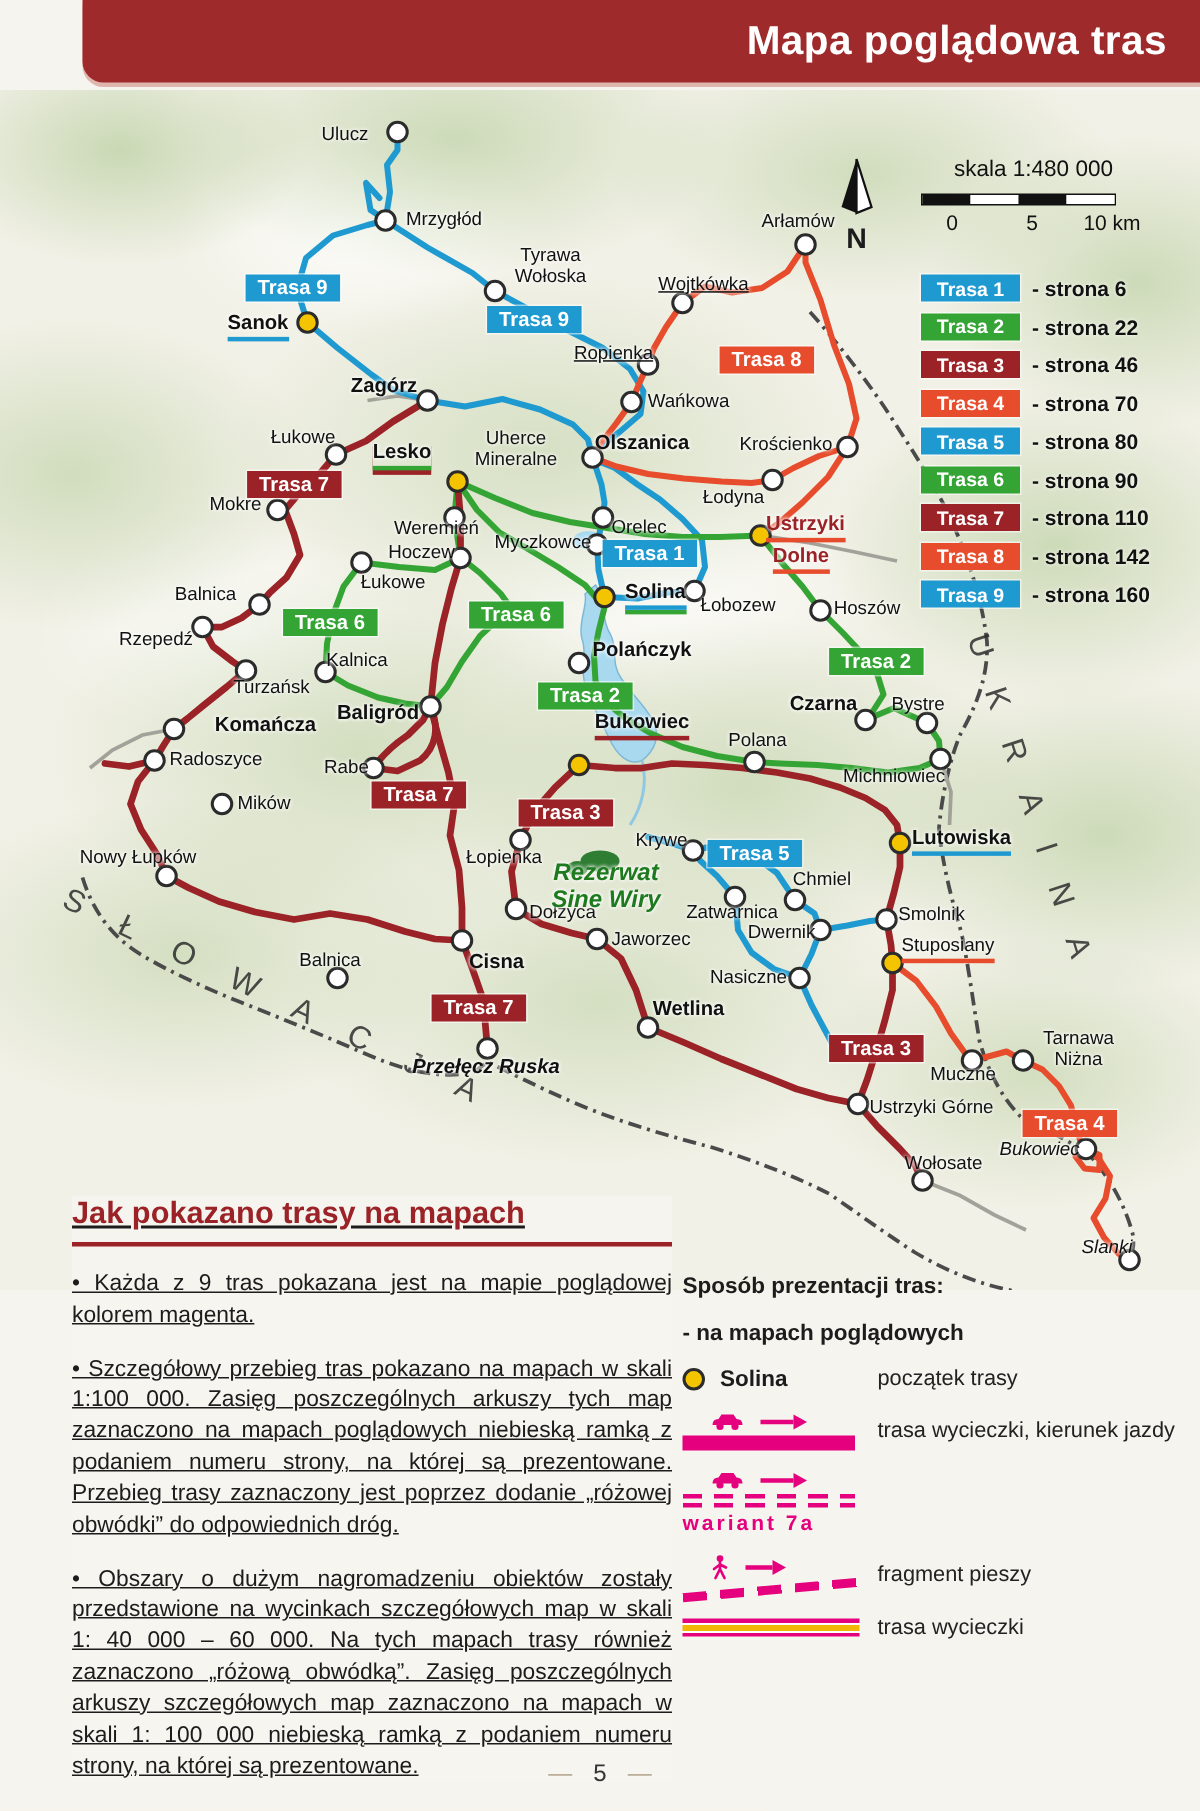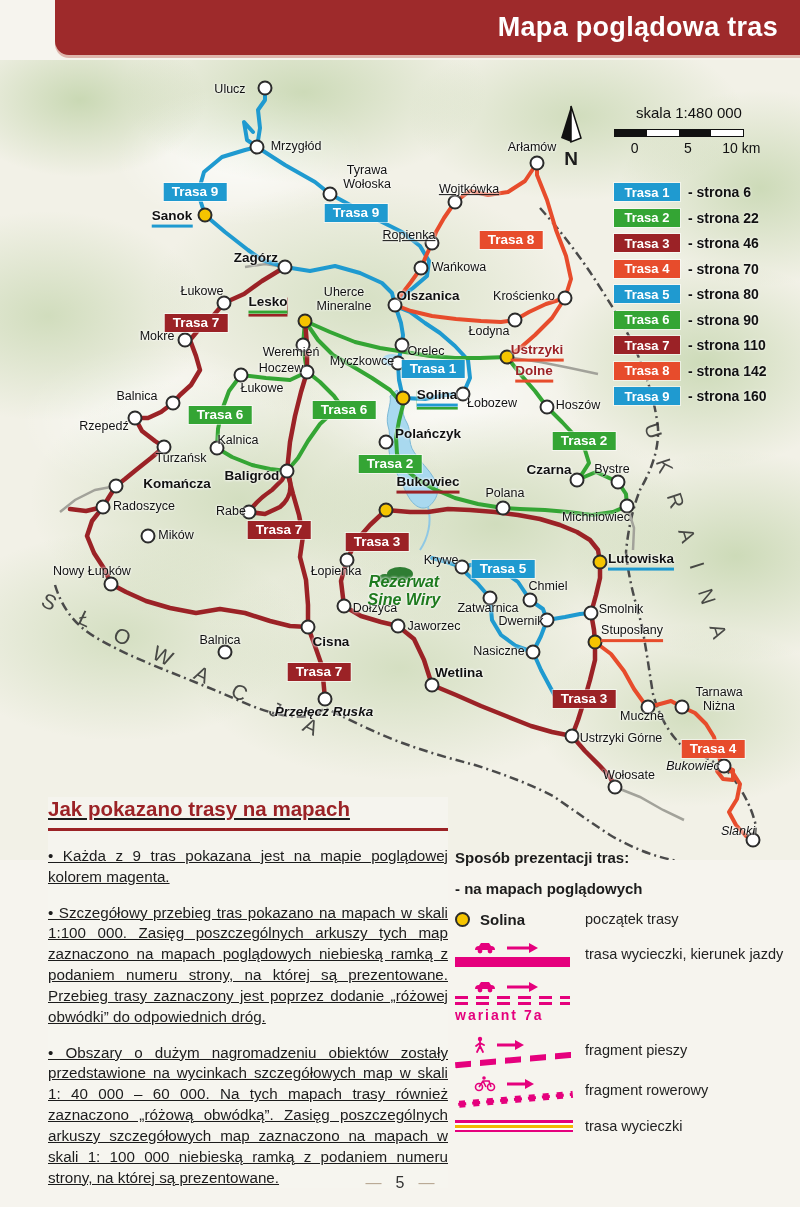--- a/index.html
+++ b/index.html
@@ -479,38 +479,20 @@
         <svg width="30" height="12" viewBox="0 0 30 12">
           <line x1="2" y1="6" x2="20" y2="6" stroke="var(--magenta)" stroke-width="3"></line>
           <polygon points="20,1 29,6 20,11" fill="var(--magenta)"></polygon>
         </svg>
       </div>
       <div class="walkline"></div>
     </div>
     <div class="lg-desc">fragment pieszy</div>
   </div>
 
-  <div class="lg-row">
-    <div class="lg-sym">
-      <div class="lg-cararrow">
-        <svg width="24" height="16" viewBox="0 0 24 16">
-          <circle cx="6" cy="11" r="3.5" fill="none" stroke="var(--magenta)" stroke-width="1.6"></circle>
-          <circle cx="18" cy="11" r="3.5" fill="none" stroke="var(--magenta)" stroke-width="1.6"></circle>
-          <path d="M6,11 L10,5 L16,5 L18,11 M10,5 L13,11" stroke="var(--magenta)" stroke-width="1.6" fill="none"></path>
-          <circle cx="11" cy="2" r="1.8" fill="var(--magenta)"></circle>
-        </svg>
-        <svg width="30" height="12" viewBox="0 0 30 12">
-          <line x1="2" y1="6" x2="20" y2="6" stroke="var(--magenta)" stroke-width="3"></line>
-          <polygon points="20,1 29,6 20,11" fill="var(--magenta)"></polygon>
-        </svg>
-      </div>
-      <div class="bikeline"></div>
-    </div>
-    <div class="lg-desc">fragment rowerowy</div>
-  </div>
 
 
   <div class="lg-row">
     <div class="lg-sym">
       <div class="stripebar"></div>
     </div>
     <div class="lg-desc">trasa wycieczki</div>
   </div>
 </div>
 

